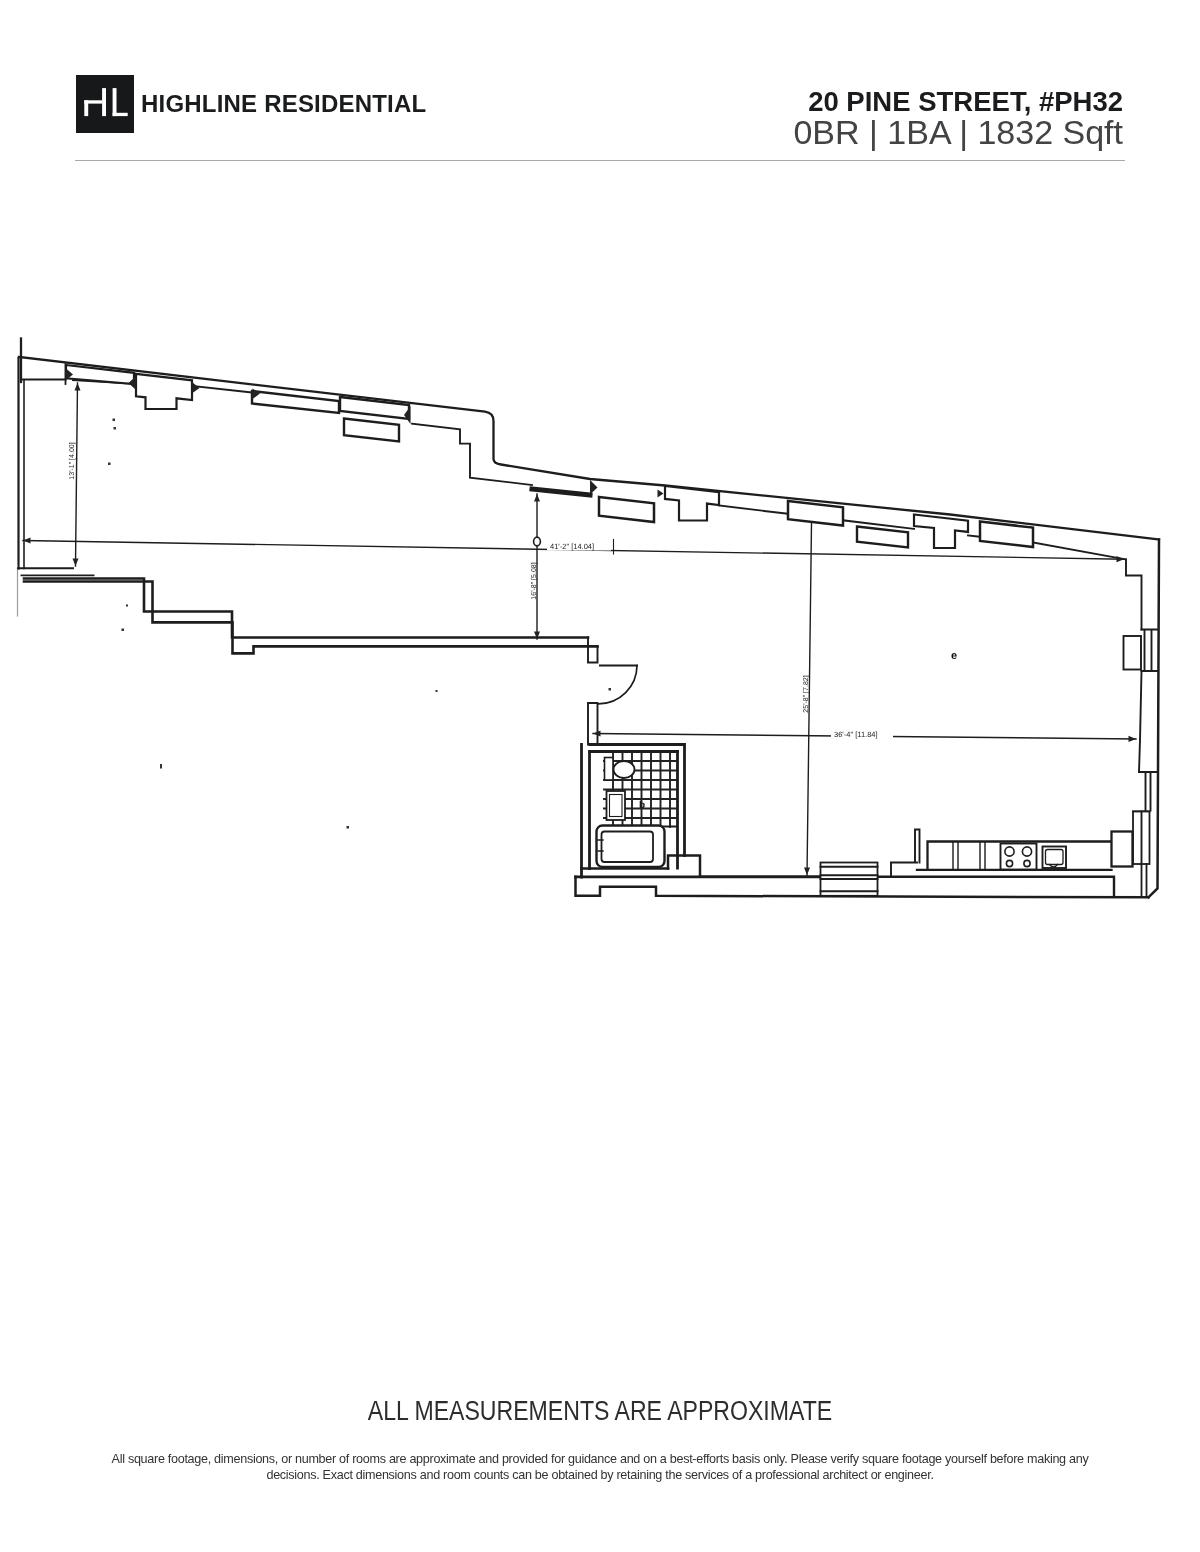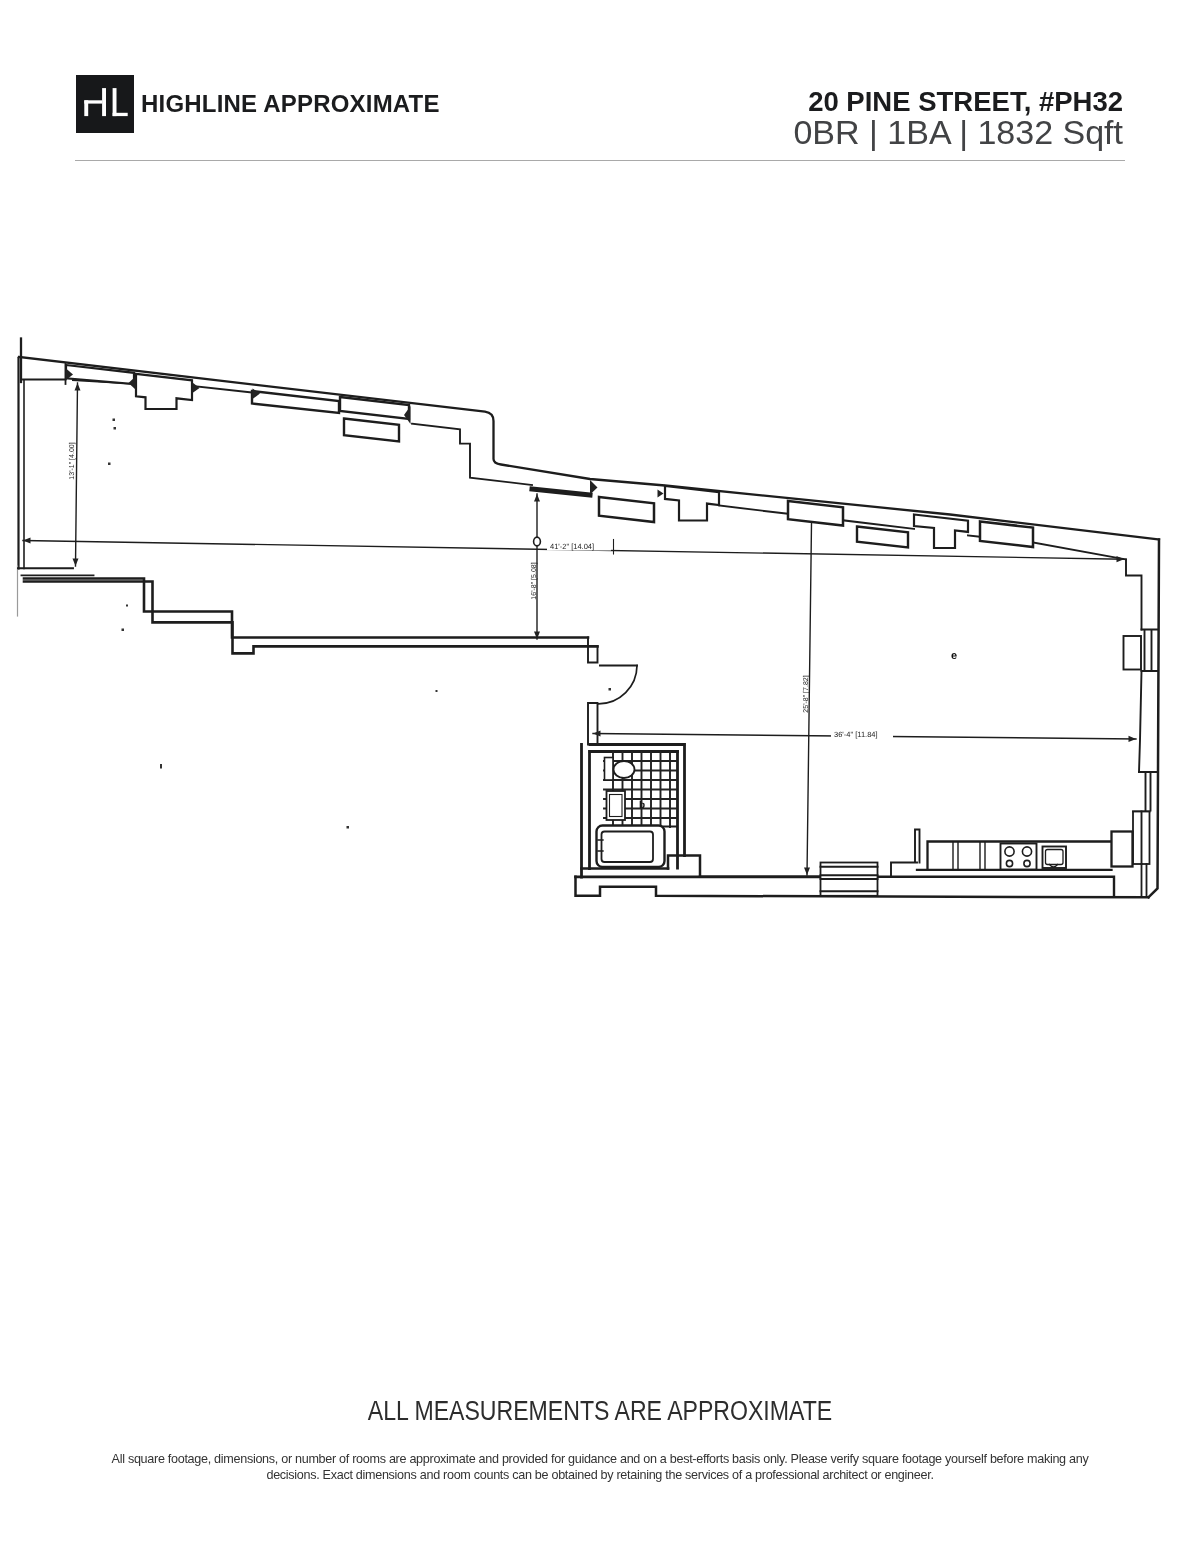--- a/index.html
+++ b/index.html
@@ -16,21 +16,21 @@
 <svg class="abs" style="left:76px;top:75px;" width="58" height="58" viewBox="0 0 58 58">
   <g fill="#ffffff">
     <rect x="8.3" y="25.3" width="3.9" height="15.8"></rect>
     <rect x="8.3" y="25.3" width="17.8" height="3.3"></rect>
     <rect x="26.1" y="13.1" width="3.9" height="28"></rect>
     <rect x="36.6" y="13.1" width="3.9" height="28"></rect>
     <rect x="36.6" y="37.8" width="15.1" height="3.3"></rect>
   </g>
 </svg>
 
-<div class="abs" id="brand" style="left:141px;top:90px;font-size:24px;font-weight:700;color:#1b1c1e;letter-spacing:0.2px;white-space:nowrap;">HIGHLINE APPROXIMATE</div>
+<div class="abs" id="brand" style="left:141px;top:90px;font-size:24px;font-weight:700;color:#1b1c1e;letter-spacing:0.2px;white-space:nowrap;">HIGHLINE RESIDENTIAL</div>
 
 <div class="abs" id="addr" style="right:77px;top:86px;font-size:27.5px;font-weight:700;color:#1b1c1e;white-space:nowrap;">20 PINE STREET, #PH32</div>
 
 <div class="abs" id="stats" style="right:77px;top:113px;font-size:34px;font-weight:400;color:#424345;white-space:nowrap;">0BR | 1BA | 1832 Sqft</div>
 
 <div class="abs" style="left:75px;top:160px;width:1050px;height:1px;background:#a9a9a9;"></div>
 
 <svg class="abs" style="left:0;top:0;" width="1200" height="1552" viewBox="0 0 1200 1552" fill="none" stroke-linecap="square" text-rendering="geometricPrecision">
 <g stroke="#1d1d1d" stroke-width="1.9">
 

